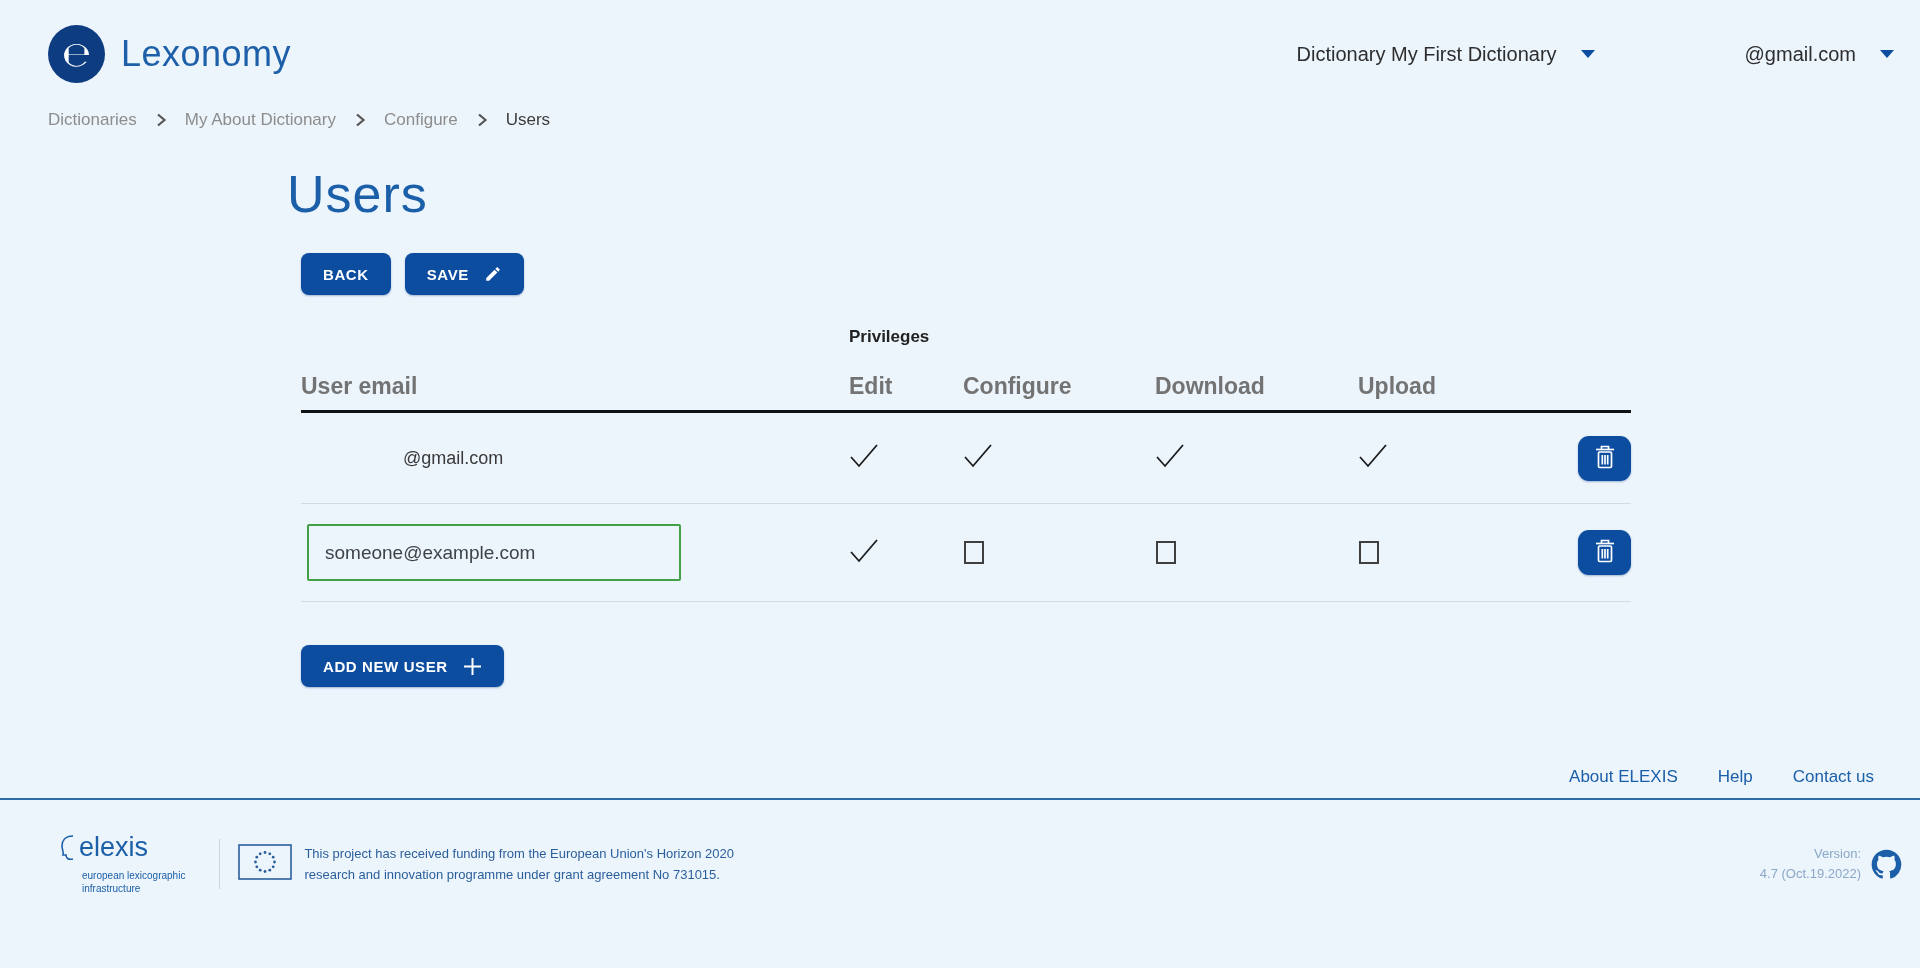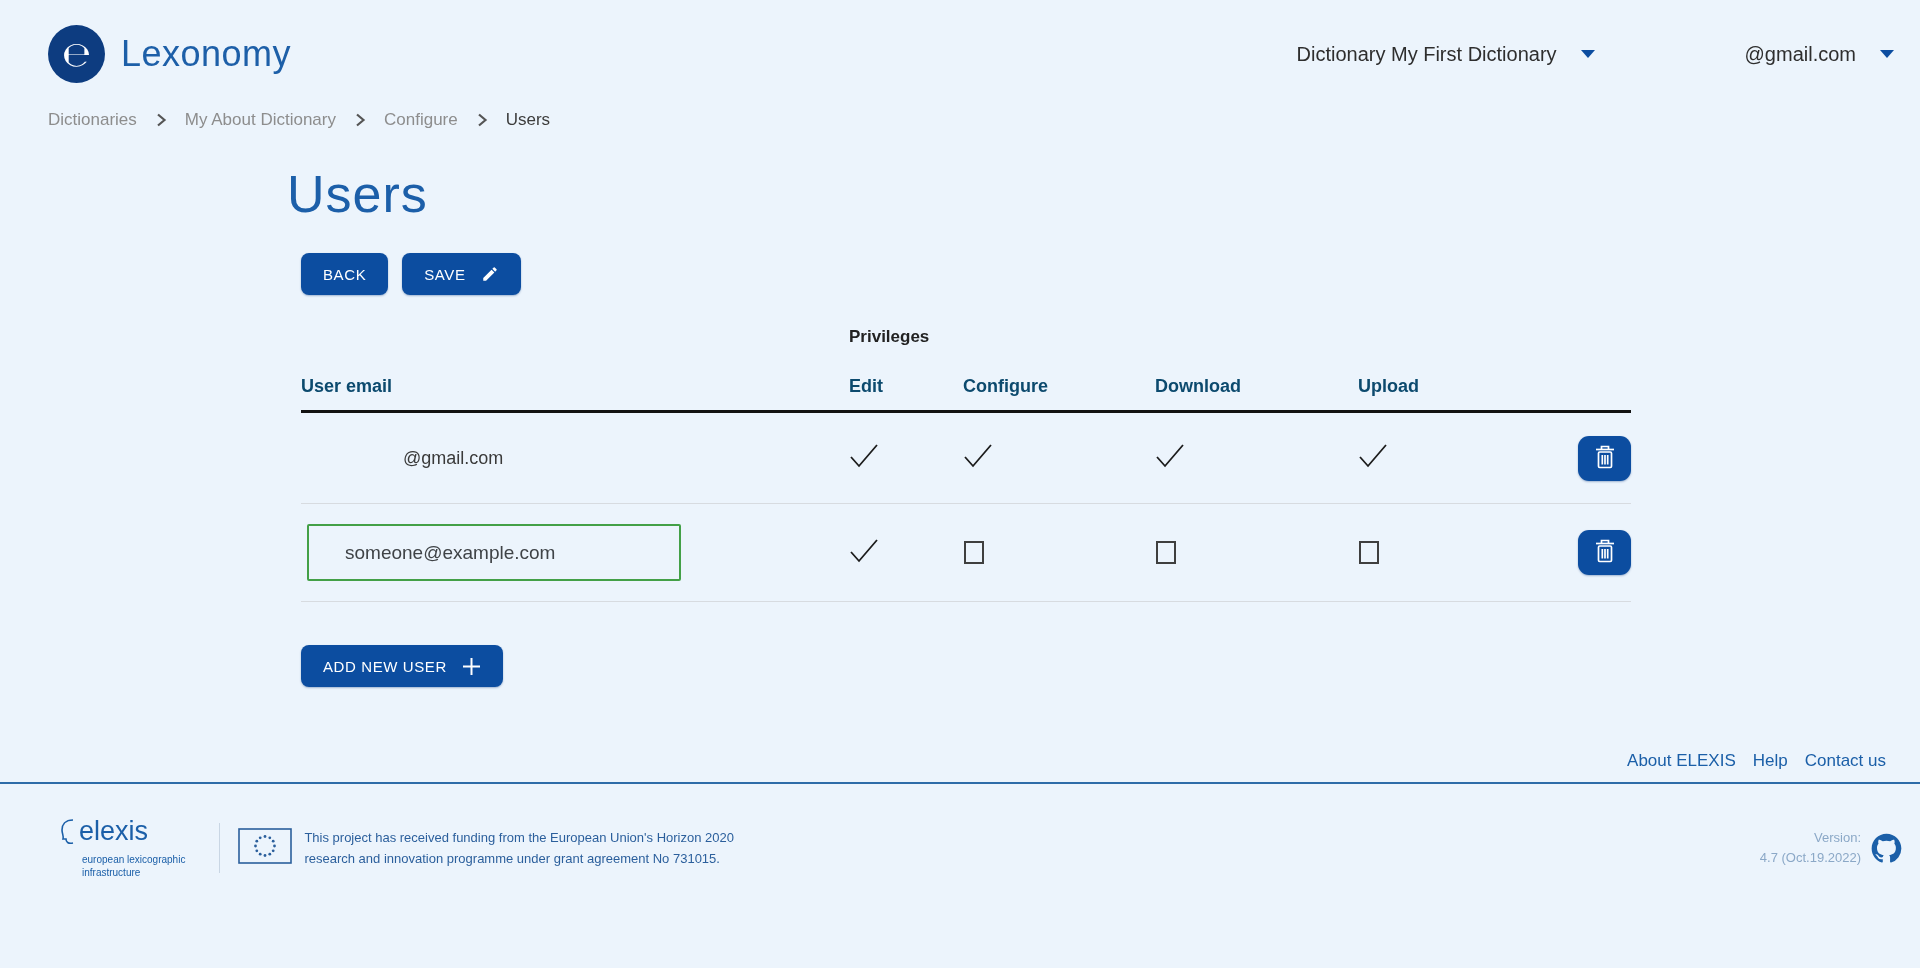--- a/index.html
+++ b/index.html
@@ -28,47 +28,47 @@
   .breadcrumb a { color:#8d8d8d; text-decoration:none; cursor:pointer; }
   .breadcrumb .current { color:#3c3c3c; }
   .crumb-sep { display:flex; align-items:center; }
 
   
   .main { margin-left:301px; width:1330px; }
   h1.page-title { font-size:52px; color:#1c5fa9; font-weight:400; letter-spacing:1px; margin:36px 0 0 -14px; line-height:1.1; }
   .actions { display:flex; gap:14px; margin-top:30px; }
   .btn {
     background:#0c4da0; color:#fff; border:none; border-radius:8px; height:42px;
-    padding:0 22px; font-size:15px; font-weight:400; letter-spacing:.6px;
+    padding:0 22px; font-size:15px; font-weight:700; letter-spacing:.6px;
     display:inline-flex; align-items:center; gap:15px; cursor:pointer;
     font-family:"Liberation Sans", sans-serif; box-shadow:0 1px 2px rgba(13,60,128,.35);
   }
   .btn svg { display:block; }
 
   
   .privileges-label { margin:32px 0 0 548px; font-size:17px; font-weight:700; color:#222; }
   .trow { display:grid; grid-template-columns:540px 114px 192px 203px 211px 70px; align-items:center; }
-  .thead { margin-top:16px; height:50px; border-bottom:3px solid #121212; font-weight:700; font-size:18px; color:#0c4a6e; }
+  .thead { margin-top:16px; height:50px; border-bottom:3px solid #121212; font-weight:700; font-size:23px; color:#737373; }
   .th-priv { padding-left:8px; }
   .body-row { height:91px; border-bottom:1px solid #d7dbe0; }
   .row-2 { height:98px; }
   .email-value { padding-left:102px; font-size:18px; color:#3a3a3a; }
   .priv-cell { padding-left:6px; display:flex; align-items:center; cursor:pointer; }
   .checkbox-empty { width:20px; height:23px; border:2px solid #3f3f3f; display:inline-block; margin-left:3px; background:transparent; }
   .action-cell { display:flex; justify-content:flex-end; }
   .trash-btn { width:53px; height:45px; border-radius:11px; background:#0c4da0; border:none; display:flex; align-items:center; justify-content:center; cursor:pointer; box-shadow:0 1px 2px rgba(13,60,128,.35); }
   .email-input {
     width:374px; height:57px; border:2px solid #43a047; border-radius:2px; background:transparent;
-    margin-left:6px; padding:0 36px; font-size:19px; color:#3f4347; outline:none;
+    margin-left:6px; padding:0 16px; font-size:19px; color:#3f4347; outline:none;
     font-family:"Liberation Sans", sans-serif;
   }
   .add-row { margin-top:43px; }
 
   
-  .footer-links { display:flex; justify-content:flex-end; gap:17px; margin-top:64px; padding-right:34px; font-size:17px; }
+  .footer-links { display:flex; justify-content:flex-end; gap:40px; margin-top:80px; padding-right:46px; font-size:17px; }
   .footer-links a { color:#1b5fa8; text-decoration:none; cursor:pointer; }
   .footer-divider { border:none; border-top:2px solid #2e6ca8; margin:11px 0 0 0; }
   .bottom-bar { display:flex; align-items:center; padding:18px 18px 0 60px; height:110px; }
   .elexis-logo { display:flex; flex-direction:column; color:#1b5fa8; cursor:pointer; }
   .elexis-word { display:flex; font-size:27px; line-height:1; }
   .elexis-tagline { font-size:10px; font-weight:400; margin-left:22px; line-height:1.3; color:#1b5fa8; }
   .vdiv { width:1px; height:50px; background:#c9d6e4; margin:0 18px 0 34px; }
   .eu-flag { margin-right:12px; }
   .funding { font-size:13px; color:#2b5f9c; line-height:1.65; }
   .version-block { margin-left:auto; text-align:right; font-size:13px; color:#8ba8c7; line-height:1.55; }

